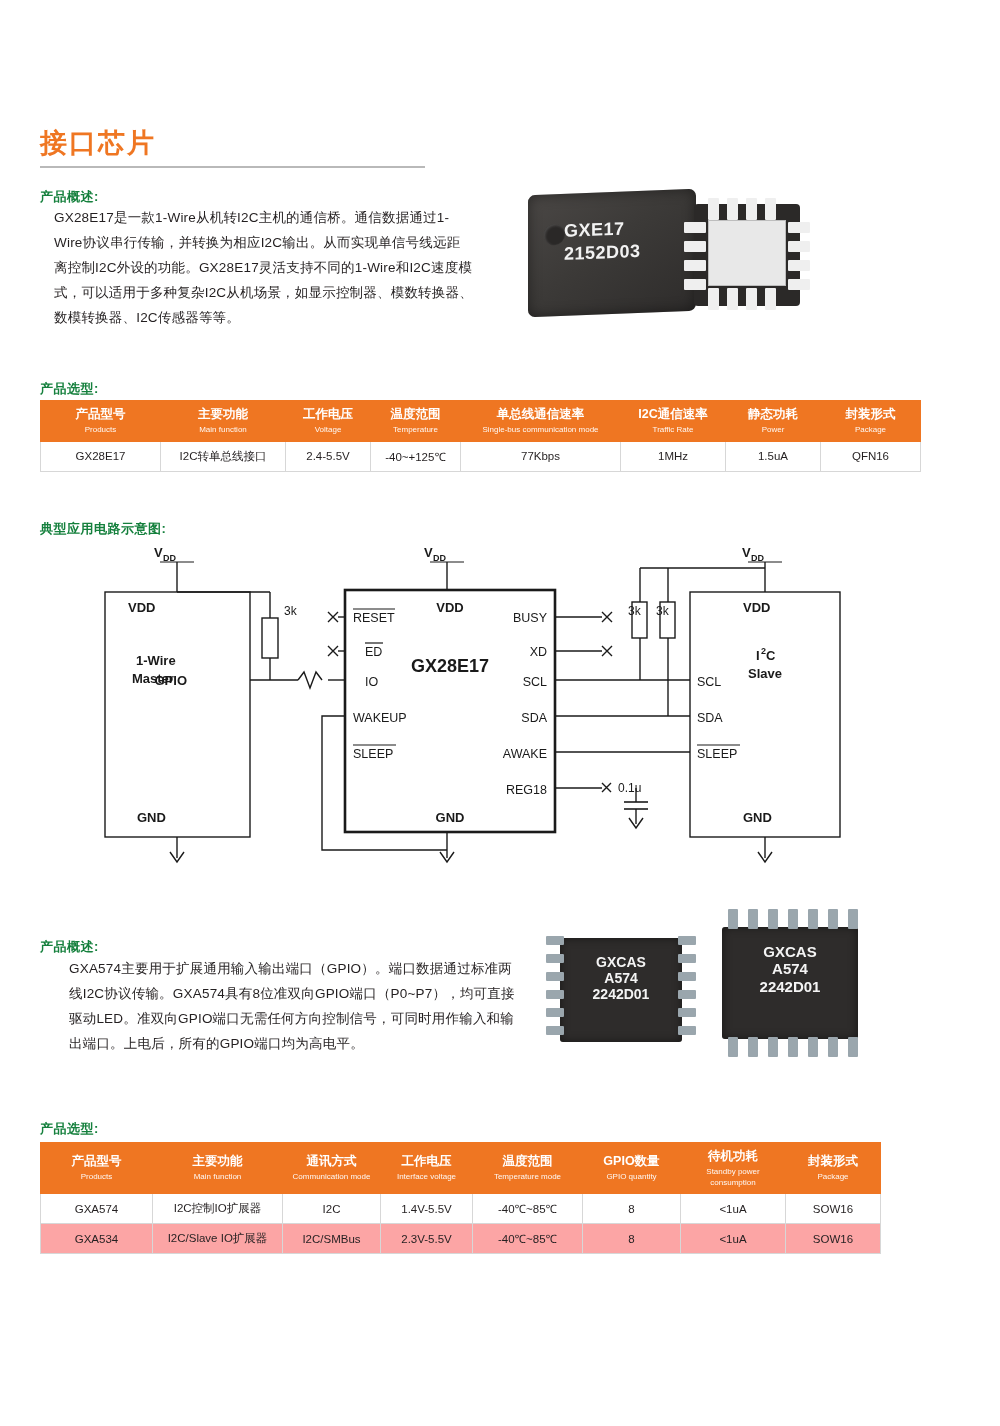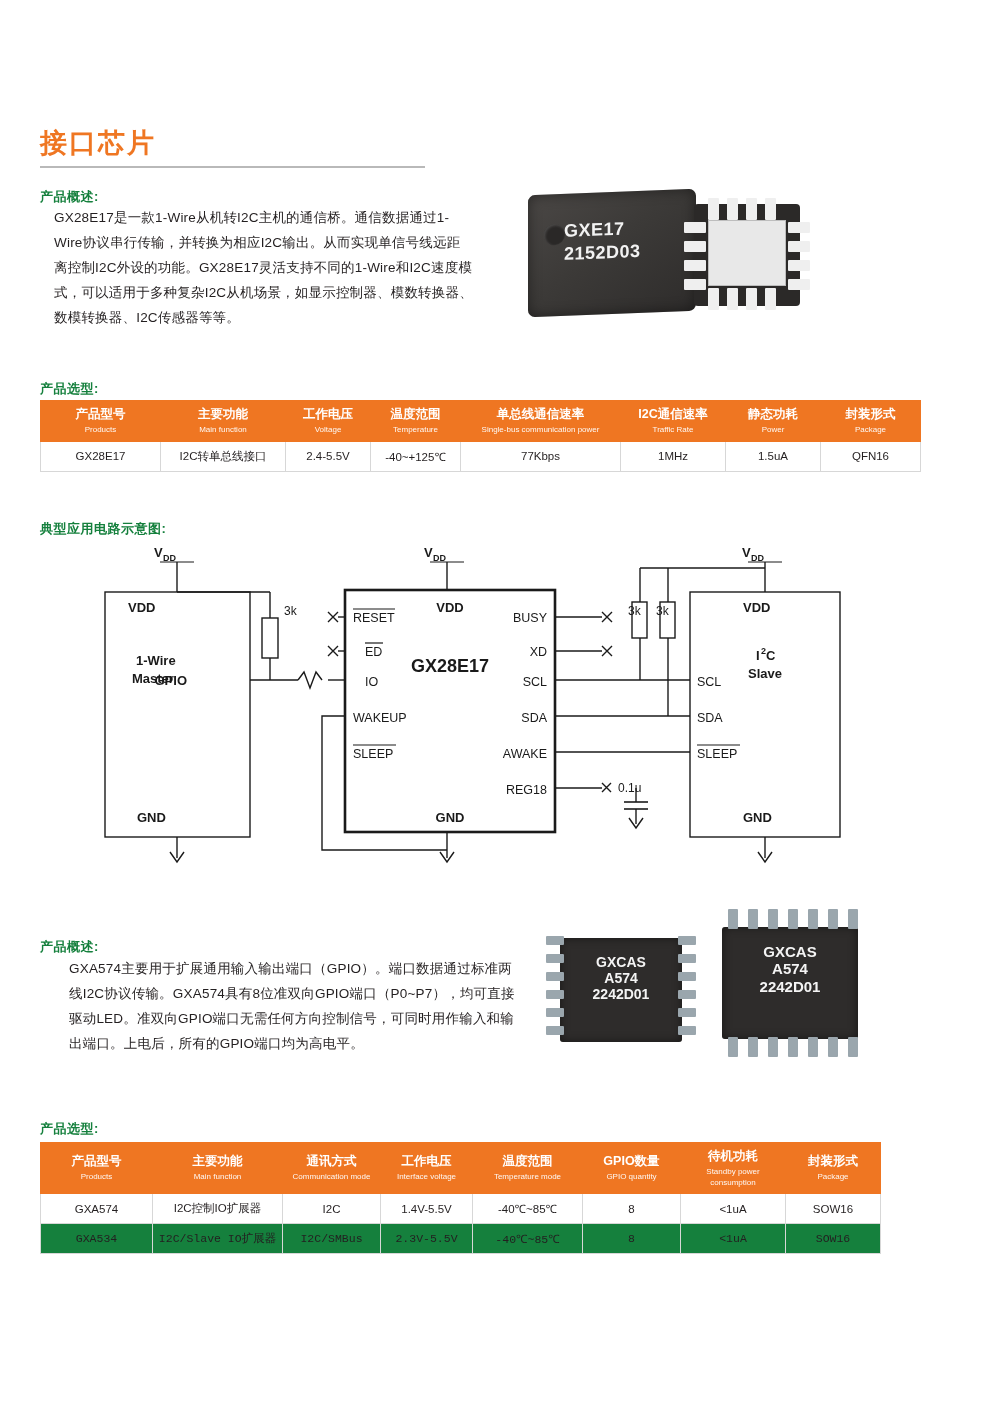--- a/index.html
+++ b/index.html
@@ -46,21 +46,21 @@
   table.spec th {
     background:#ef7622; color:#ffffff; border:1px solid #ef7622;
     padding:5px 2px 5px; font-weight:normal; line-height:1.35;
   }
   table.spec th .cn { display:block; font-size:12.5px; font-weight:bold; }
   table.spec th .en { display:block; font-size:8px; font-weight:normal; opacity:.95; margin-top:2px;}
   table.spec td {
     border:1px solid #d7d7d7; text-align:center; color:#231f20;
     padding:7px 2px; font-size:11.5px; background:#ffffff;
   }
-  table.spec tr.alt td { background:#15803d;font-family:Liberation Mono, monospace; }
+  table.spec tr.alt td { background:#fca5a5; }
 
   
   .chip-photo { position:absolute; }
 
   .qfn-left {
     width:168px; height:122px; border-radius:7px;
     background:linear-gradient(145deg,#4a4745 0%, #3c3a38 45%, #2e2c2b 100%);
     box-shadow:inset 0 0 14px rgba(0,0,0,.45);
     transform:skewY(-2.2deg);
   }
@@ -173,21 +173,21 @@
         <th>
           <span class="cn">工作电压</span>
           <span class="en">Voltage</span>
           </th>
         <th>
           <span class="cn">温度范围</span>
           <span class="en">Temperature</span>
           </th>
         <th>
           <span class="cn">单总线通信速率</span>
-          <span class="en">Single-bus communication power</span>
+          <span class="en">Single-bus communication mode</span>
           </th>
         <th>
           <span class="cn">I2C通信速率</span>
           <span class="en">Traffic Rate</span>
           </th>
         <th>
           <span class="cn">静态功耗</span>
           <span class="en">Power</span>
           </th>
         <th>

